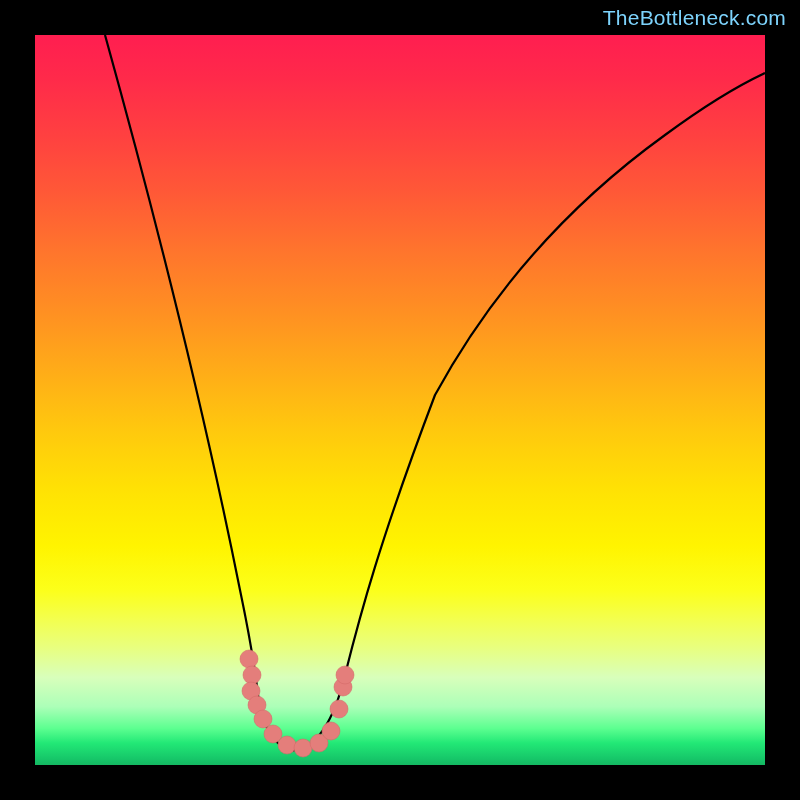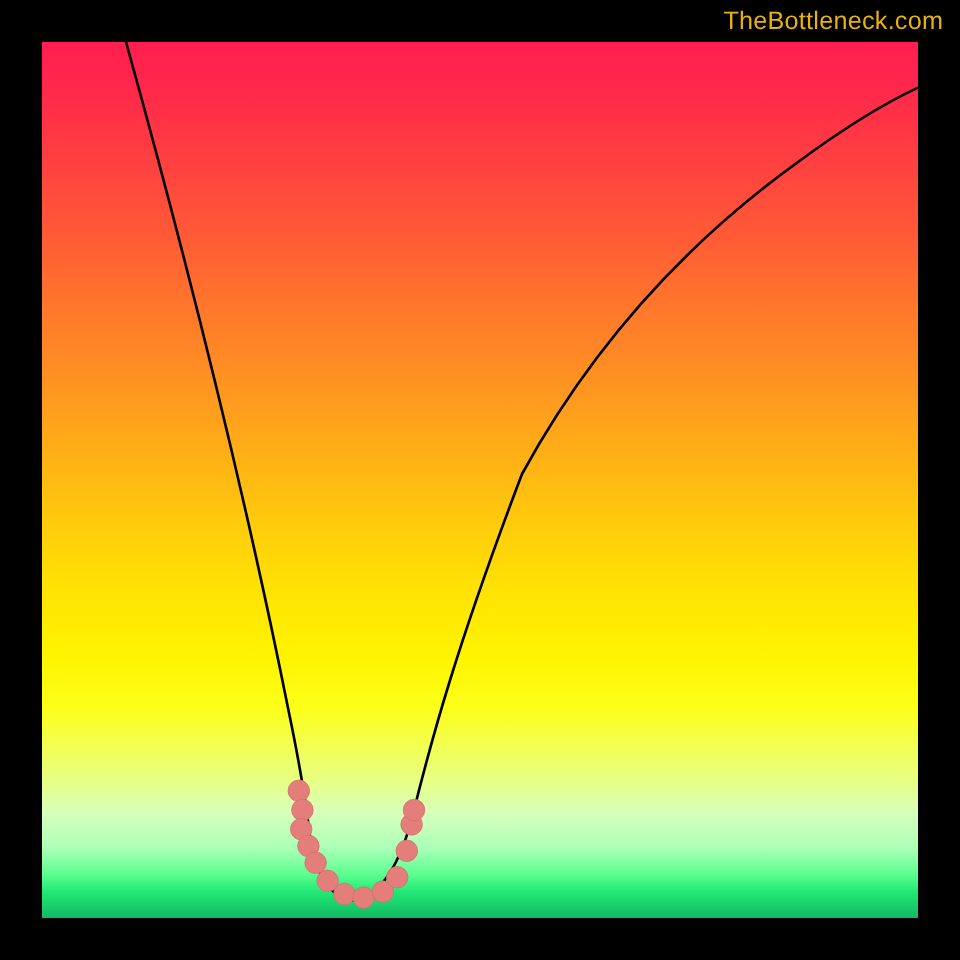--- a/index.html
+++ b/index.html
@@ -54,21 +54,21 @@
   .curves-svg {
     position: absolute;
     inset: 0;
     width: 100%;
     height: 100%;
   }
   .watermark {
     position: absolute;
     top: 6px;
     right: 14px;
-    color: #eab308;
+    color: #7dd3fc;
     font-size: 21px;
     letter-spacing: 0.2px;
     font-weight: 400;
   }
 </style>
 </head>
 <body>
 
 <div class="frame">
   <div class="watermark">TheBottleneck.com</div>

